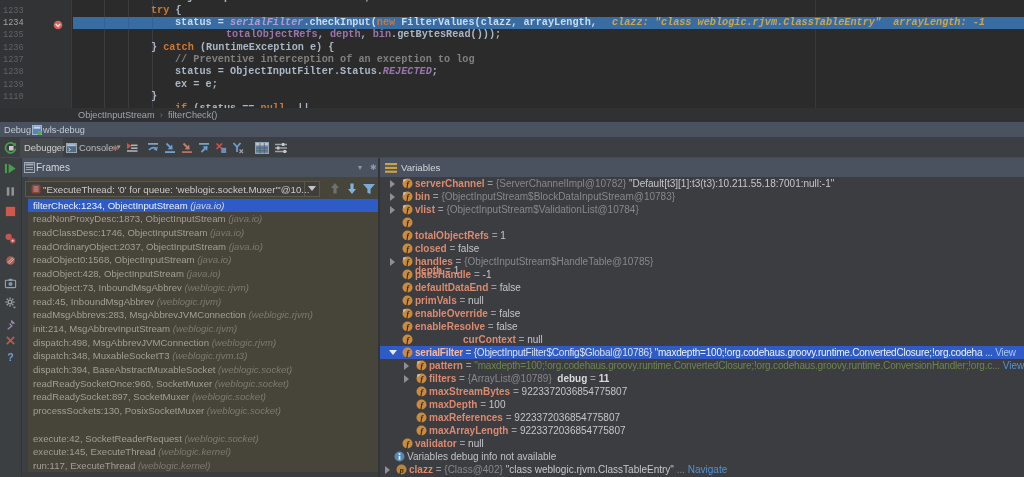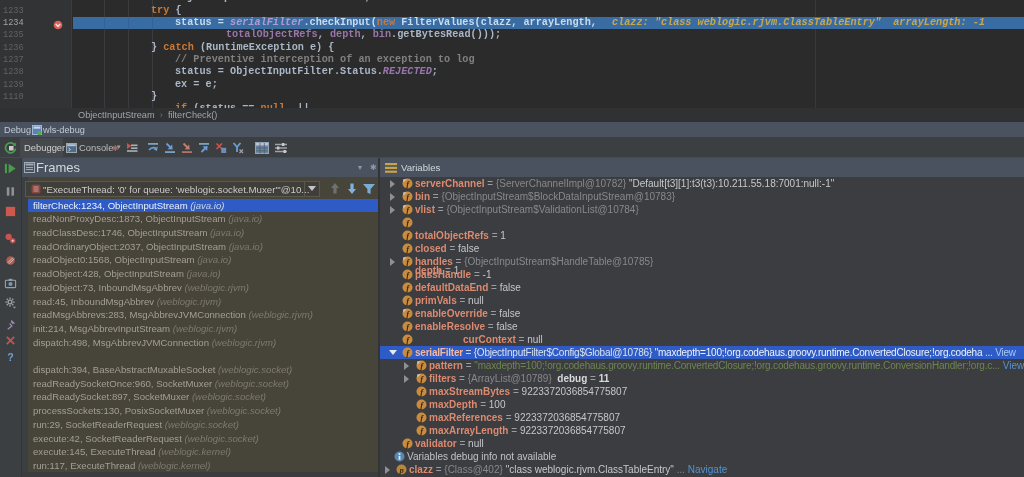--- a/index.html
+++ b/index.html
@@ -142,21 +142,21 @@
 <rect x="3" y="4.5" width="2.4" height="3" fill="#c9ccd0"></rect>
 <rect x="9.5" y="8" width="2.4" height="3" fill="#c9ccd0"></rect>
       </svg>
 </div>
 <div class="abs" style="left:22px;top:158px;width:1002px;height:19px;background:#49525e;">
 <svg class="abs" style="left:2px;top:4px;" width="11" height="11" viewBox="0 0 11 11">
 <rect x="0.5" y="0.5" width="10" height="10" fill="none" stroke="#a0aab4"></rect>
 <rect x="1.5" y="1.5" width="8" height="2" fill="#a0aab4"></rect>
 <path d="M2 5.5 L9 5.5 M2 7.5 L9 7.5" stroke="#a0aab4" stroke-width="1"></path>
       </svg>
-<div class="abs" style="left:14px;top:3px;height:14px;line-height:14px;color:#d2d7dd;font-size:13px;">Frames</div>
+<div class="abs" style="left:14px;top:3px;height:14px;line-height:14px;color:#d2d7dd;font-size:10px;">Frames</div>
 <div class="abs" style="left:336px;top:5px;font-size:8px;color:#8d99a5;">▾</div>
 <div class="abs" style="left:348px;top:5px;font-size:8px;color:#8d99a5;">✱</div>
 <svg class="abs" style="left:363px;top:5px;" width="12" height="10" viewBox="0 0 12 10">
 <rect x="0" y="0" width="12" height="2.2" fill="#c9a349"></rect>
 <rect x="0" y="3.8" width="12" height="2.2" fill="#c9a349"></rect>
 <rect x="0" y="7.6" width="12" height="2.2" fill="#c9a349"></rect>
       </svg>
 <div class="abs" style="left:379px;top:3px;height:14px;line-height:14px;color:#d2d7dd;font-size:9.6px;">Variables</div>
 </div>
 <div class="abs" style="left:0;top:158px;width:22px;height:319px;background:#3c3f41;border-right:1px solid #333537;">
@@ -227,25 +227,25 @@
 <div class="abs frow" style="left:11px;top:35.3px;">readNonProxyDesc:1873, ObjectInputStream <span class="pkg">(java.io)</span></div>
 <div class="abs frow" style="left:11px;top:49.0px;">readClassDesc:1746, ObjectInputStream <span class="pkg">(java.io)</span></div>
 <div class="abs frow" style="left:11px;top:62.7px;">readOrdinaryObject:2037, ObjectInputStream <span class="pkg">(java.io)</span></div>
 <div class="abs frow" style="left:11px;top:76.4px;">readObject0:1568, ObjectInputStream <span class="pkg">(java.io)</span></div>
 <div class="abs frow" style="left:11px;top:90.1px;">readObject:428, ObjectInputStream <span class="pkg">(java.io)</span></div>
 <div class="abs frow" style="left:11px;top:103.8px;">readObject:73, InboundMsgAbbrev <span class="pkg">(weblogic.rjvm)</span></div>
 <div class="abs frow" style="left:11px;top:117.5px;">read:45, InboundMsgAbbrev <span class="pkg">(weblogic.rjvm)</span></div>
 <div class="abs frow" style="left:11px;top:131.2px;">readMsgAbbrevs:283, MsgAbbrevJVMConnection <span class="pkg">(weblogic.rjvm)</span></div>
 <div class="abs frow" style="left:11px;top:144.9px;">init:214, MsgAbbrevInputStream <span class="pkg">(weblogic.rjvm)</span></div>
 <div class="abs frow" style="left:11px;top:158.6px;">dispatch:498, MsgAbbrevJVMConnection <span class="pkg">(weblogic.rjvm)</span></div>
+<div class="abs frow" style="left:11px;top:172.3px;">dispatch:348, MuxableSocketT3 <span class="pkg">(weblogic.rjvm.t3)</span></div>
 <div class="abs frow" style="left:11px;top:186.0px;">dispatch:394, BaseAbstractMuxableSocket <span class="pkg">(weblogic.socket)</span></div>
 <div class="abs frow" style="left:11px;top:199.7px;">readReadySocketOnce:960, SocketMuxer <span class="pkg">(weblogic.socket)</span></div>
 <div class="abs frow" style="left:11px;top:213.4px;">readReadySocket:897, SocketMuxer <span class="pkg">(weblogic.socket)</span></div>
 <div class="abs frow" style="left:11px;top:227.1px;">processSockets:130, PosixSocketMuxer <span class="pkg">(weblogic.socket)</span></div>
-<div class="abs frow" style="left:11px;top:240.8px;">run:29, SocketReaderRequest <span class="pkg">(weblogic.socket)</span></div>
 <div class="abs frow" style="left:11px;top:254.5px;">execute:42, SocketReaderRequest <span class="pkg">(weblogic.socket)</span></div>
 <div class="abs frow" style="left:11px;top:268.2px;">execute:145, ExecuteThread <span class="pkg">(weblogic.kernel)</span></div>
 <div class="abs frow" style="left:11px;top:281.9px;">run:117, ExecuteThread <span class="pkg">(weblogic.kernel)</span></div>
 <div class="abs" style="left:0;top:295px;width:356px;height:5px;background:#3a3c3e;"></div>
 </div>
 <div class="abs" style="left:378px;top:158px;width:2px;height:319px;background:#323436;"></div>
 <div class="abs" style="left:380px;top:177px;width:644px;height:300px;background:#3b3d40;overflow:hidden;">
 <div class="arr" style="left:10px;top:2.5px;border-top:4px solid transparent;border-bottom:4px solid transparent;border-left:5.5px solid #8e9194;"></div>
       <svg class="abs" style="left:22px;top:1.0px;" width="11" height="11" viewBox="0 0 11 11">
         <circle cx="5.5" cy="5.5" r="5" fill="#c98b3f"></circle>

